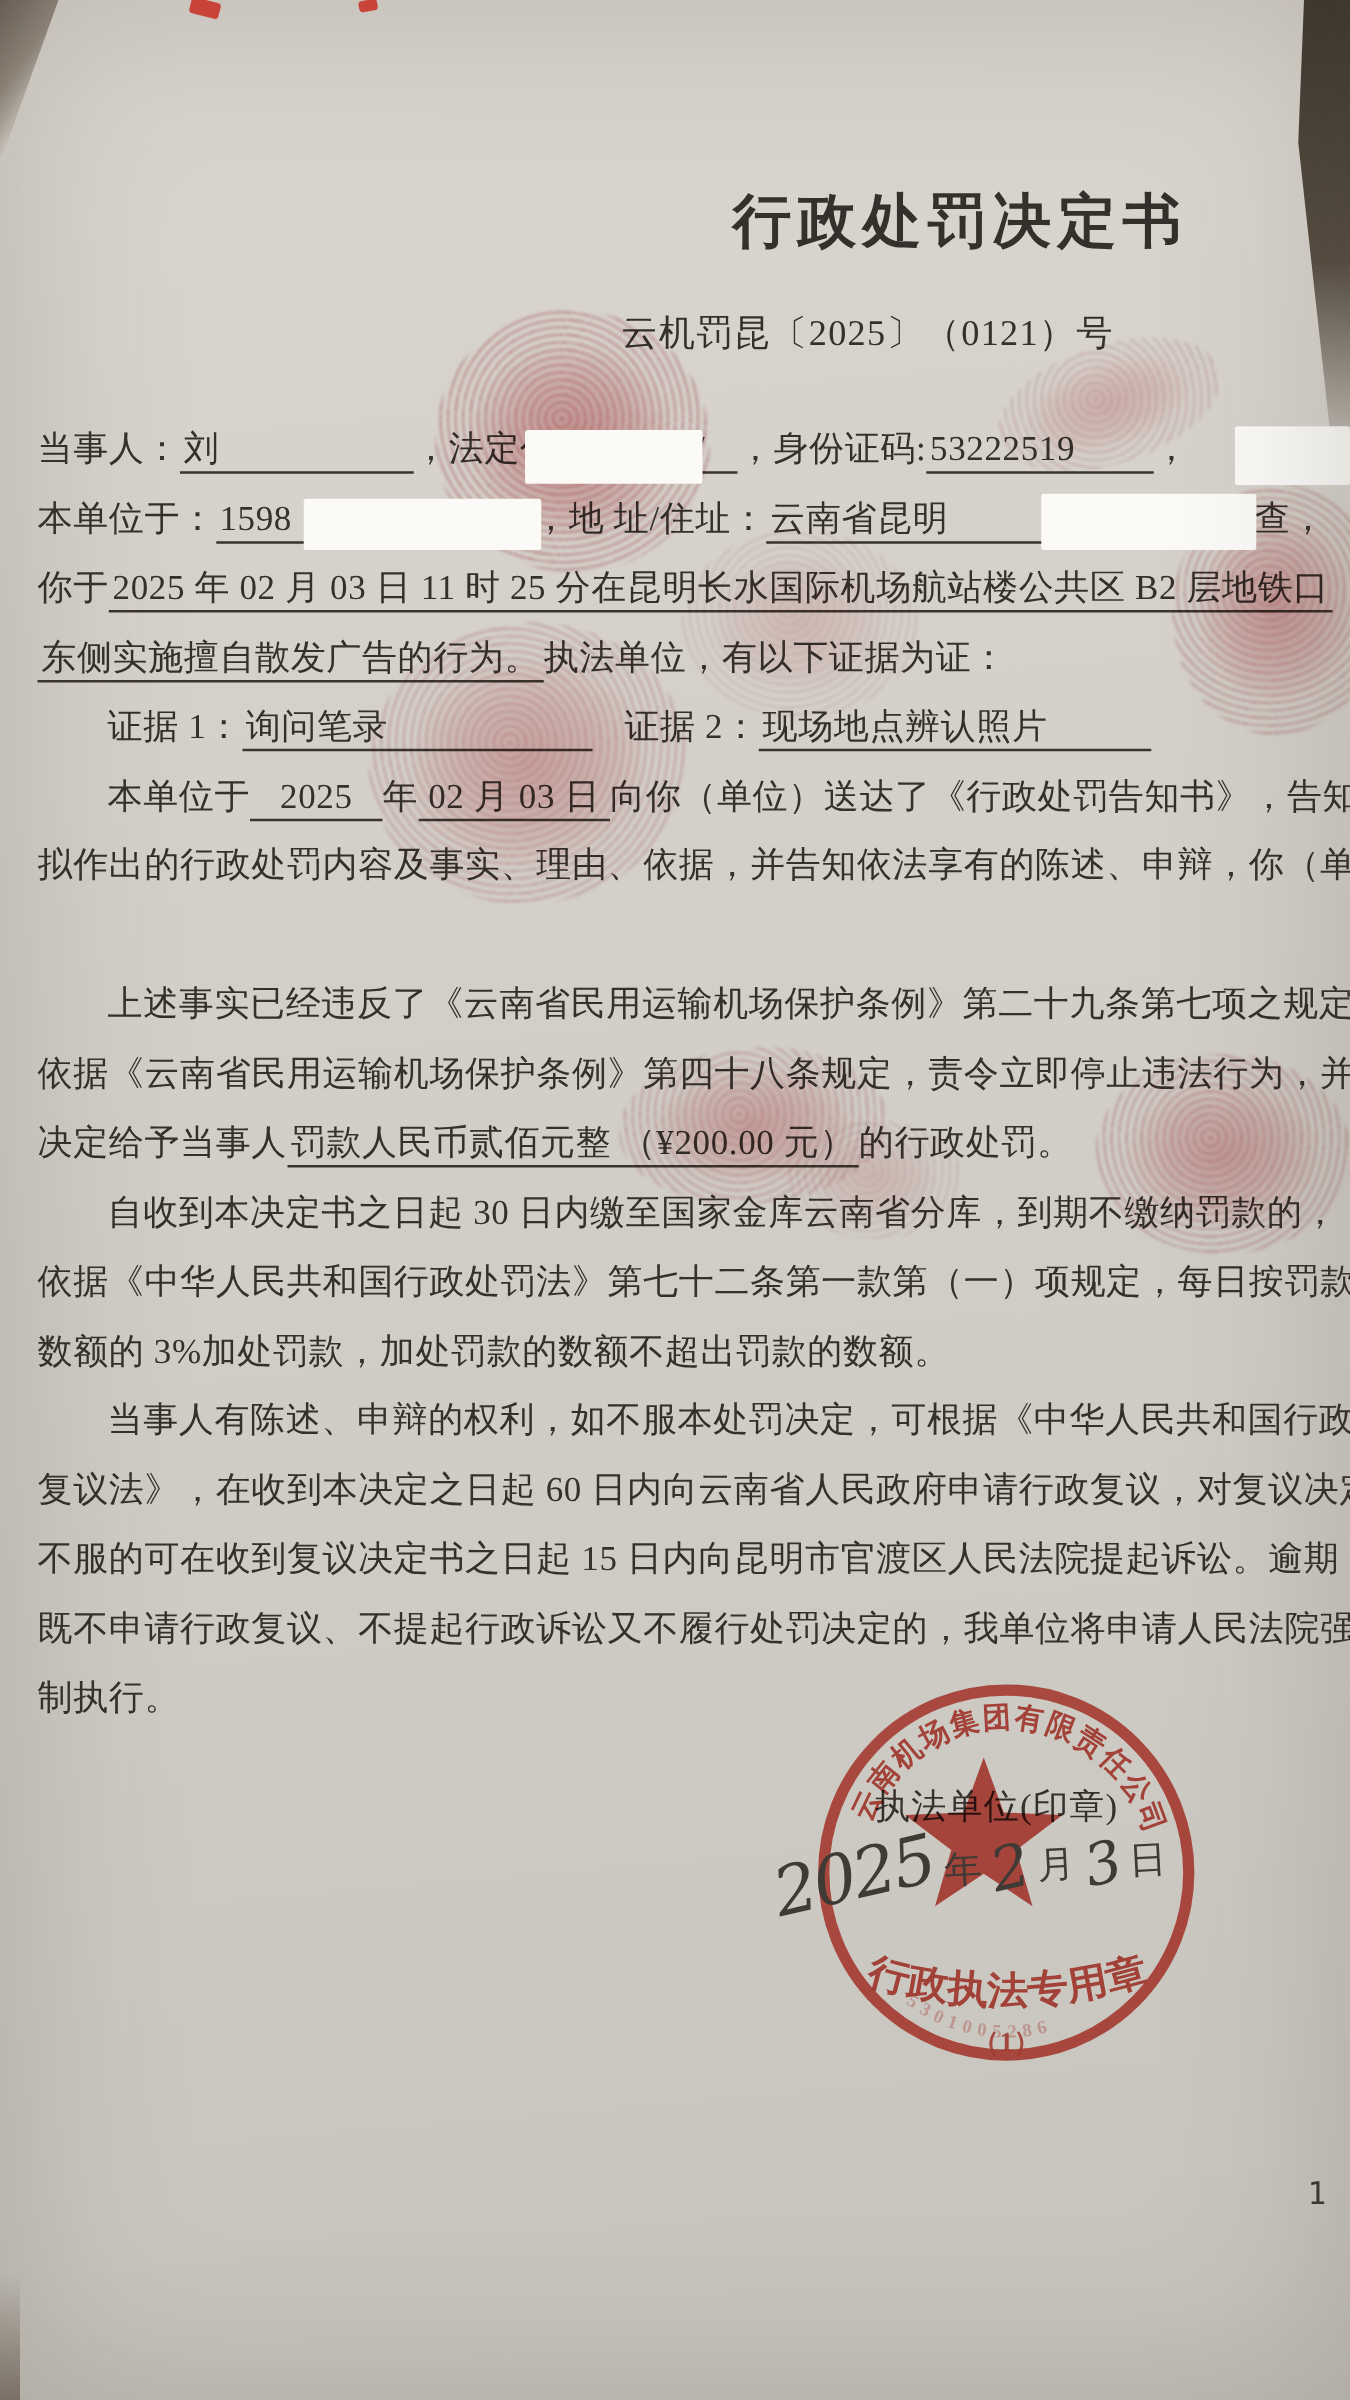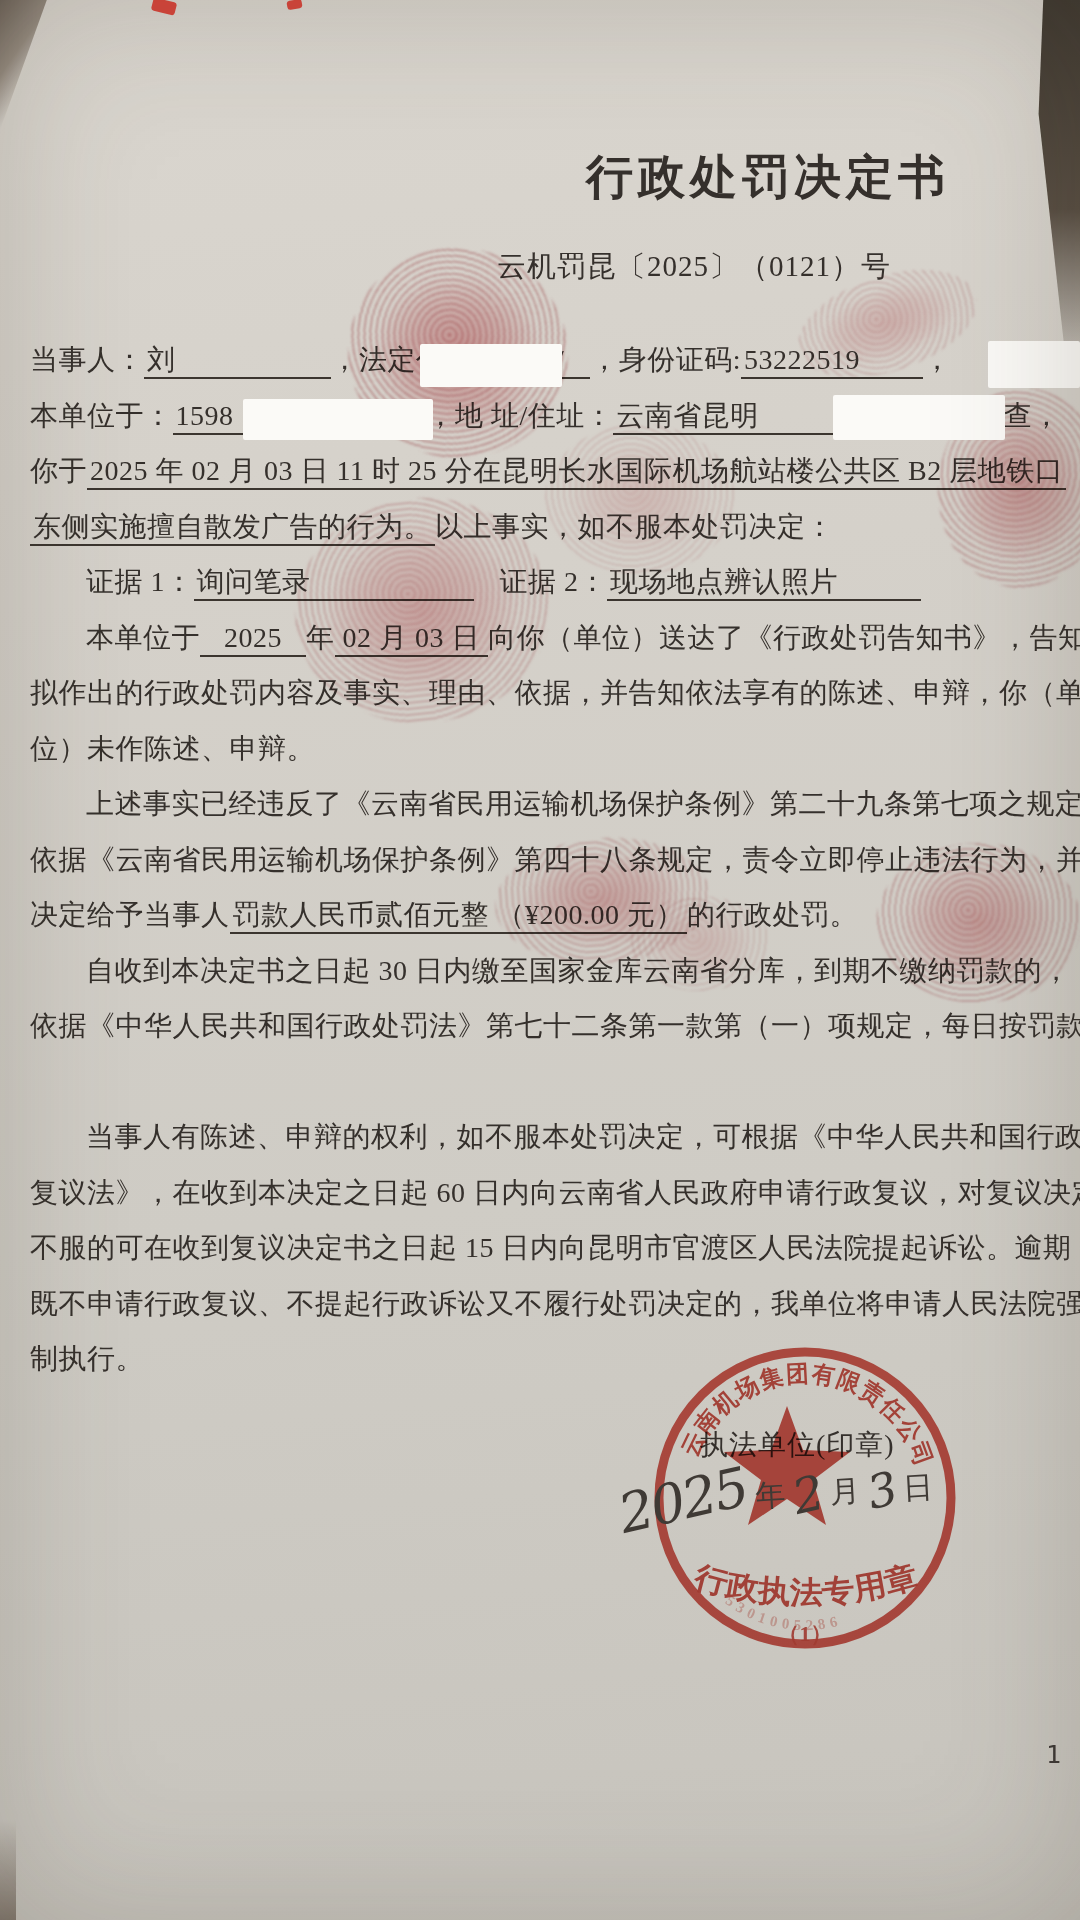--- a/index.html
+++ b/index.html
@@ -71,42 +71,42 @@
 
   <div class="line" style="top:396px">
     <span>本单位于：</span><span class="u"><span>1598</span><span class="blk" style="width:190px"></span></span><span>，地 址/住址：</span><span class="u"><span>云南省昆明</span><span class="blk" style="width:185px"></span></span><span>，经查，</span>
   </div>
 
   <div class="line" style="top:451px">
     <span>你于</span><span class="u">2025 年 02 月 03 日 11 时 25 分在昆明长水国际机场航站楼公共区 B2 层地铁口</span>
   </div>
 
   <div class="line" style="top:507px">
-    <span class="u">东侧实施擅自散发广告的行为。</span><span>以上事实，如不服本处罚决定：</span>
+    <span class="u">东侧实施擅自散发广告的行为。</span><span>执法单位，有以下证据为证：</span>
   </div>
 
   <div class="line ind" style="top:562px">
     <span>证据 1：</span><span class="u"><span>询问笔录</span><span class="blk" style="width:160px"></span></span><span class="gap"></span><span>证据 2：</span><span class="u"><span>现场地点辨认照片</span><span class="blk" style="width:80px"></span></span>
   </div>
 
   <div class="line ind" style="top:618px">
     <span>本单位于</span><span class="u" style="padding:0 24px 2px 24px">2025</span><span>年</span><span class="u" style="padding:0 8px 2px 8px">02 月 03 日</span><span>向你（单位）送达了《行政处罚告知书》，告知了</span>
   </div>
 
   <div class="line" style="top:673px">拟作出的行政处罚内容及事实、理由、依据，并告知依法享有的陈述、申辩，你（单</div>
-  <div class="line" style="top:729px">位）未作陈述、申辩。</div>
   <div class="line ind" style="top:784px">上述事实已经违反了《云南省民用运输机场保护条例》第二十九条第七项之规定，</div>
   <div class="line" style="top:840px">依据《云南省民用运输机场保护条例》第四十八条规定，责令立即停止违法行为，并</div>
 
   <div class="line" style="top:895px">
     <span>决定给予当事人</span><span class="u">罚款人民币贰佰元整 （¥200.00 元）</span><span>的行政处罚。</span>
   </div>
 
   <div class="line ind" style="top:951px">自收到本决定书之日起 30 日内缴至国家金库云南省分库，到期不缴纳罚款的，</div>
   <div class="line" style="top:1006px">依据《中华人民共和国行政处罚法》第七十二条第一款第（一）项规定，每日按罚款</div>
+  <div class="line" style="top:1062px">数额的 3%加处罚款，加处罚款的数额不超出罚款的数额。</div>
   <div class="line ind" style="top:1117px">当事人有陈述、申辩的权利，如不服本处罚决定，可根据《中华人民共和国行政</div>
   <div class="line" style="top:1173px">复议法》，在收到本决定之日起 60 日内向云南省人民政府申请行政复议，对复议决定</div>
   <div class="line" style="top:1228px">不服的可在收到复议决定书之日起 15 日内向昆明市官渡区人民法院提起诉讼。逾期</div>
   <div class="line" style="top:1284px">既不申请行政复议、不提起行政诉讼又不履行处罚决定的，我单位将申请人民法院强</div>
   <div class="line" style="top:1339px">制执行。</div>
 
   <div class="fp fp1"></div>
   <div class="fp fp2"></div>
   <div class="fp fp3"></div>
   <div class="fp fp4"></div>

